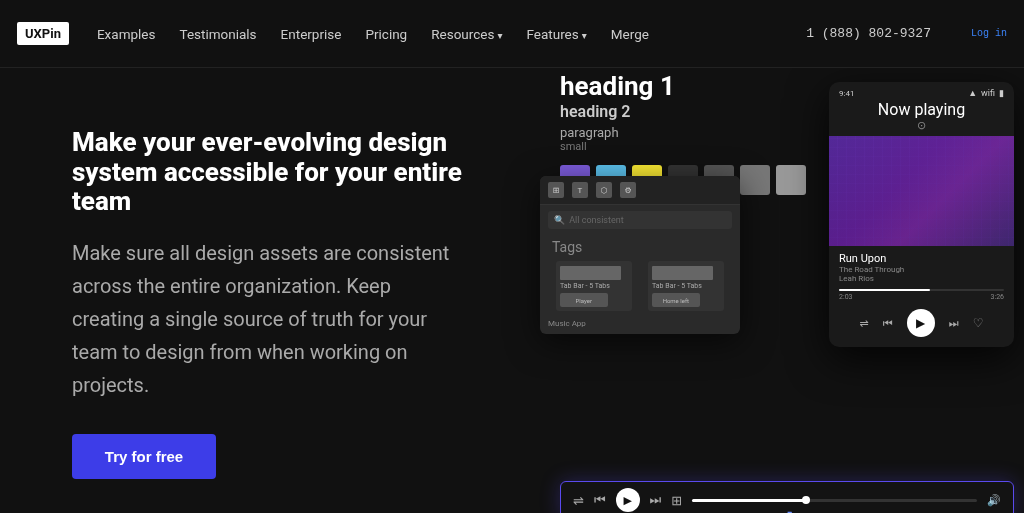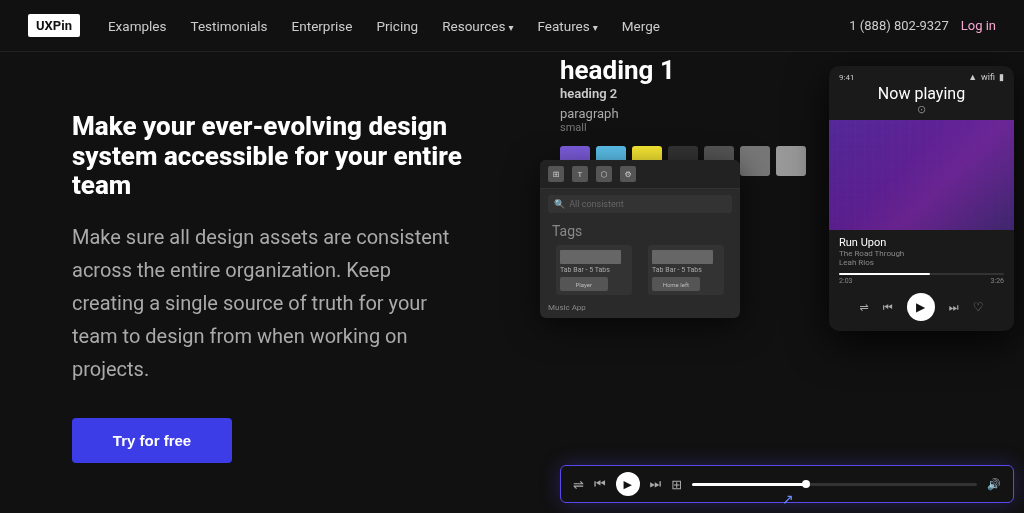--- a/index.html
+++ b/index.html
@@ -10,22 +10,22 @@
       width: 1024px;
       height: 513px;
       overflow: hidden;
     }
 
     
     nav {
       display: flex;
       align-items: center;
       background: #111;
-      padding: 0 28px;
-      height: 52px;
+      padding: 0 17px;
+      height: 68px;
       border-bottom: 1px solid #222;
     }
     .logo-box {
       background: #fff;
       color: #111;
       font-weight: 700;
       font-size: 13px;
       padding: 4px 8px;
       margin-right: 28px;
       border-radius: 2px;
@@ -37,29 +37,30 @@
       flex: 1;
     }
     .nav-links a {
       color: #ccc;
       text-decoration: none;
       font-size: 13.5px;
     }
     .nav-right {
       display: flex;
       align-items: center;
-      gap: 12px;
+      gap: 40px;
+      font-family: Liberation Mono, monospace;
     }
     .nav-right .phone {
       color: #ccc;
       font-size: 13px;
     }
     .nav-right .login {
-      color: #f9a8d4;
-      font-size: 13px;
+      color: #3b82f6;
+      font-size: 10px;
       text-decoration: none;
     }
     .dropdown-arrow {
       font-size: 10px;
       margin-left: 3px;
     }
 
     
     .hero {
       display: flex;
@@ -91,39 +92,39 @@
     }
     .cta-btn {
       background: #3d3de8;
       color: #fff;
       border: none;
       padding: 14px 32px;
       font-size: 15px;
       font-weight: 600;
       border-radius: 4px;
       cursor: pointer;
-      width: 160px;
+      width: 144px;
       text-align: center;
     }
 
     
     .hero-right {
       flex: 1;
       position: relative;
     }
 
     
     .card-typography {
       position: absolute;
       top: 3px;
       left: 40px;
       background: transparent;
     }
     .type-h1 { font-size: 26px; font-weight: 700; color: #fff; line-height: 1.2; }
-    .type-h2 { font-size: 13px; font-weight: 600; color: #ccc; line-height: 1.2; }
+    .type-h2 { font-size: 16px; font-weight: 600; color: #ccc; line-height: 1.2; }
     .type-para { font-size: 13px; color: #aaa; margin-top: 4px; }
     .type-small { font-size: 11px; color: #777; }
 
     .color-swatches {
       display: flex;
       gap: 6px;
       margin-top: 12px;
       flex-wrap: wrap;
     }
     .swatch {

